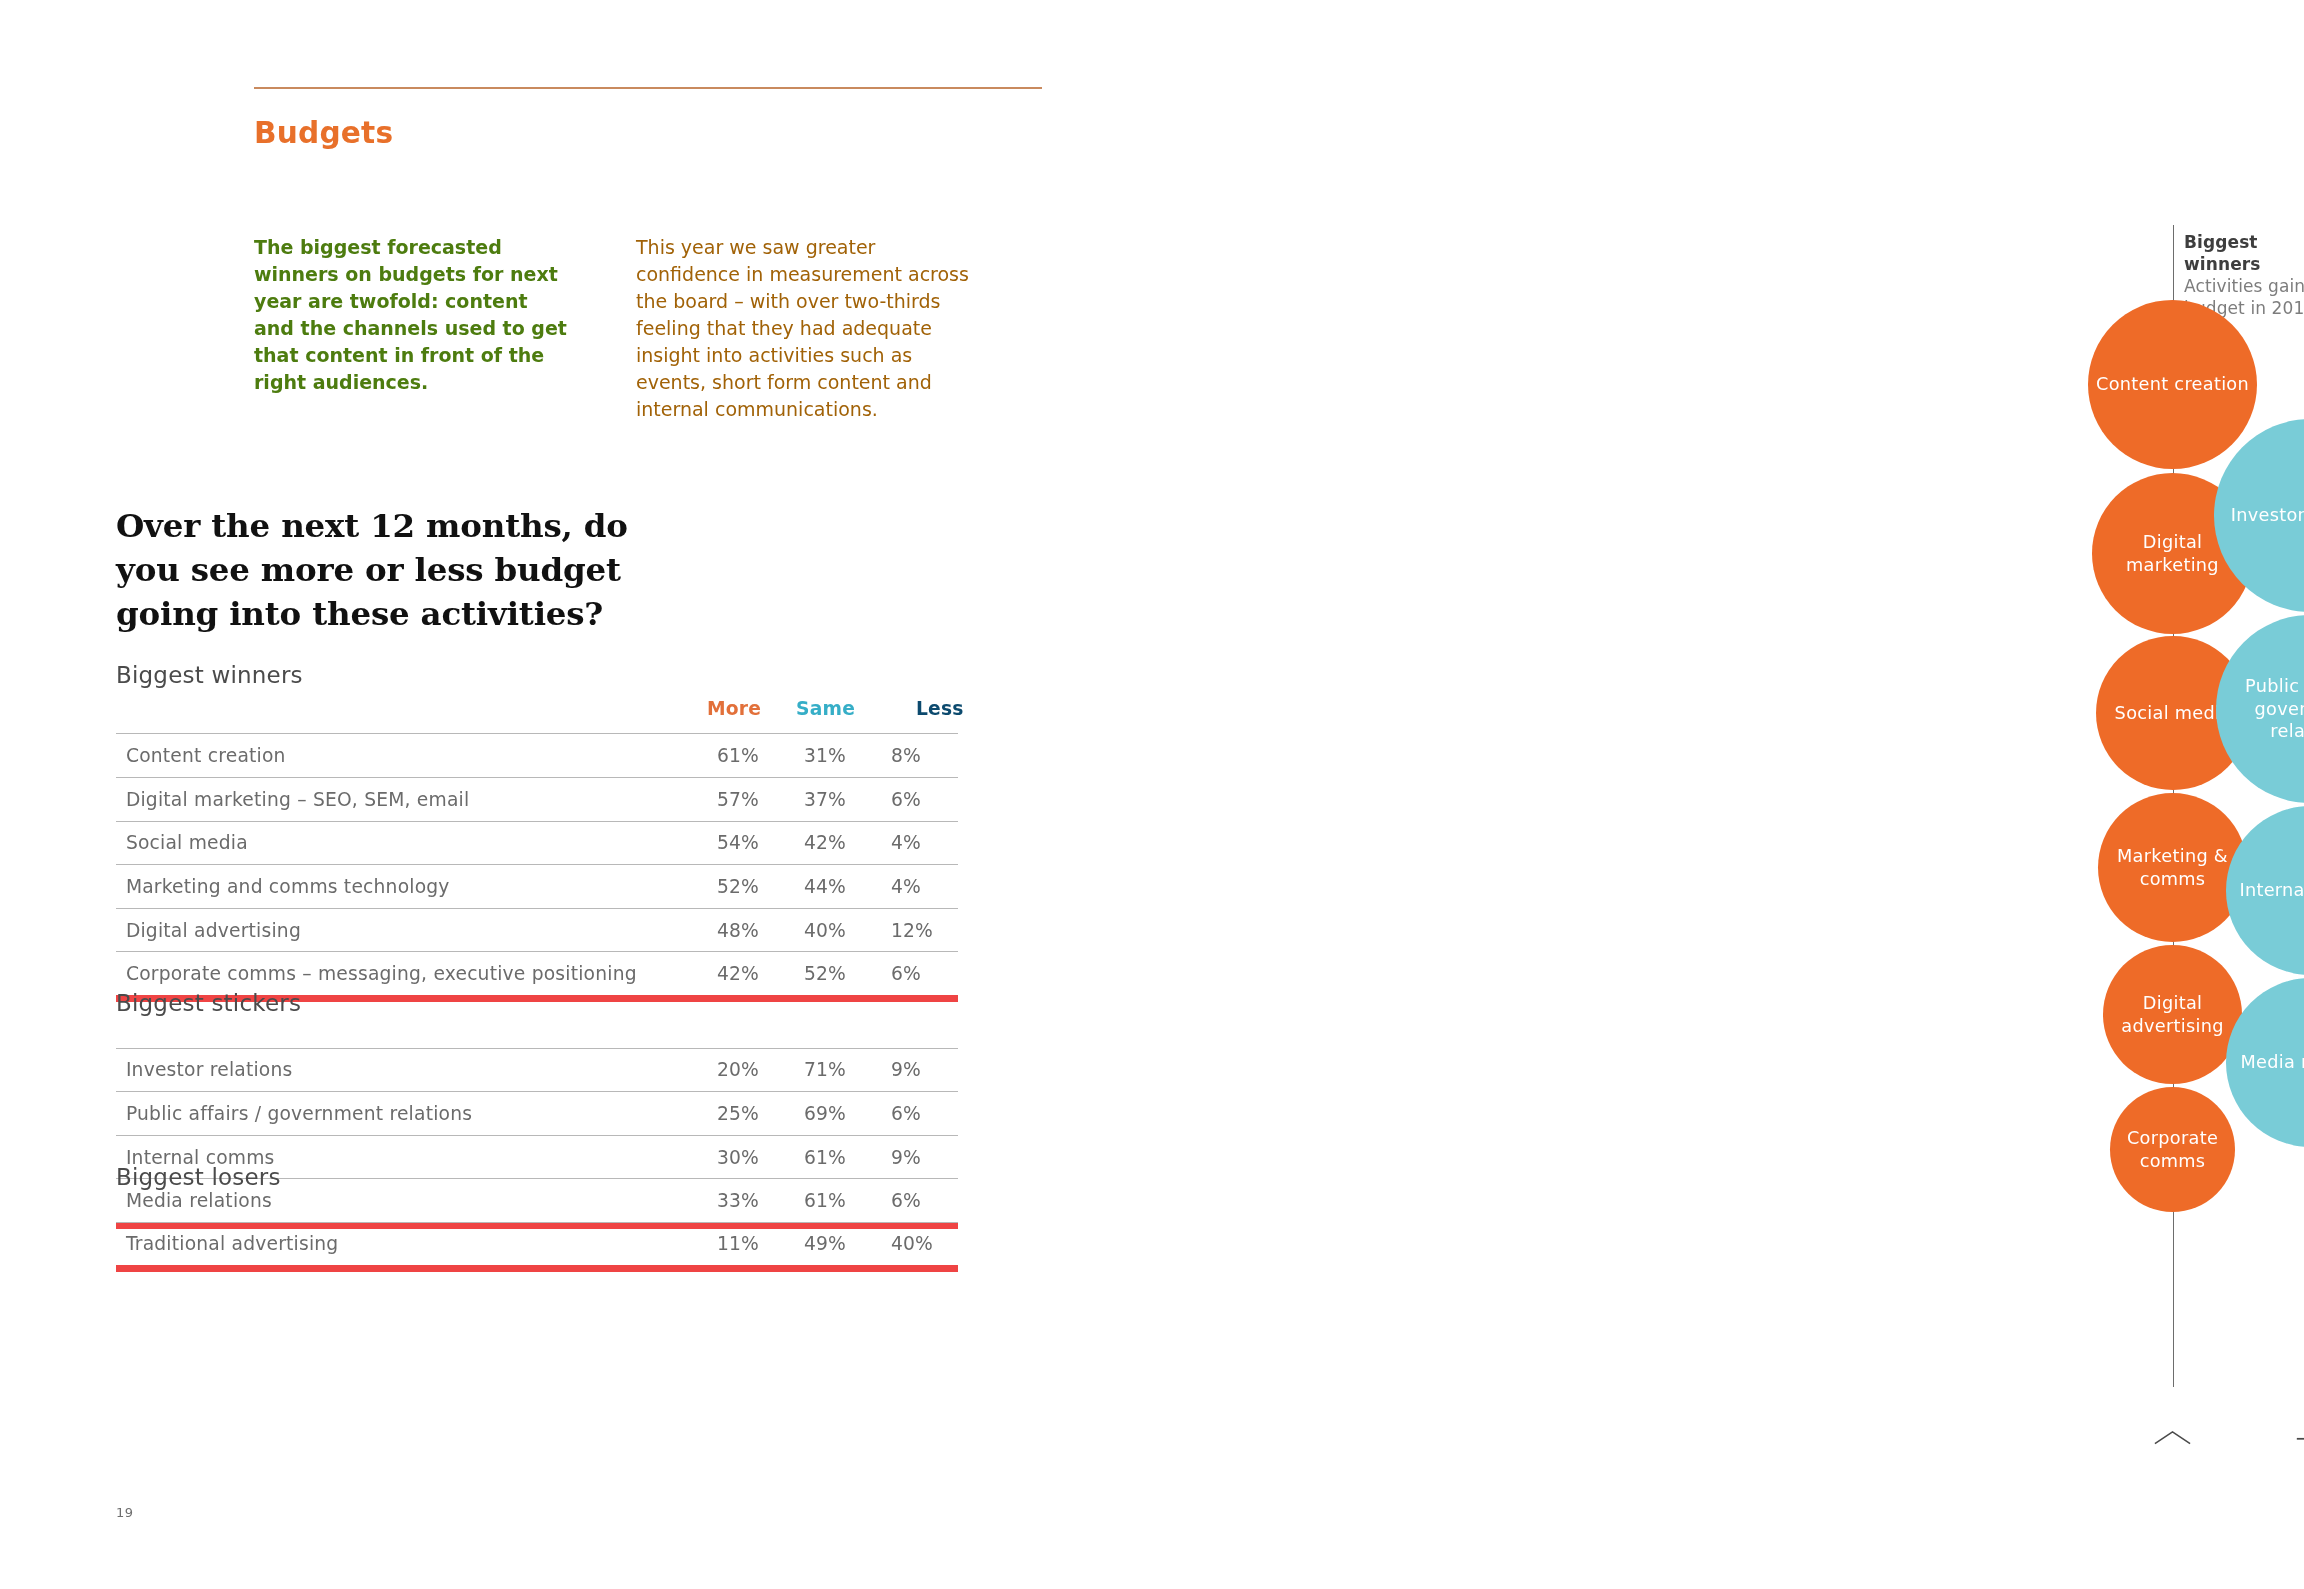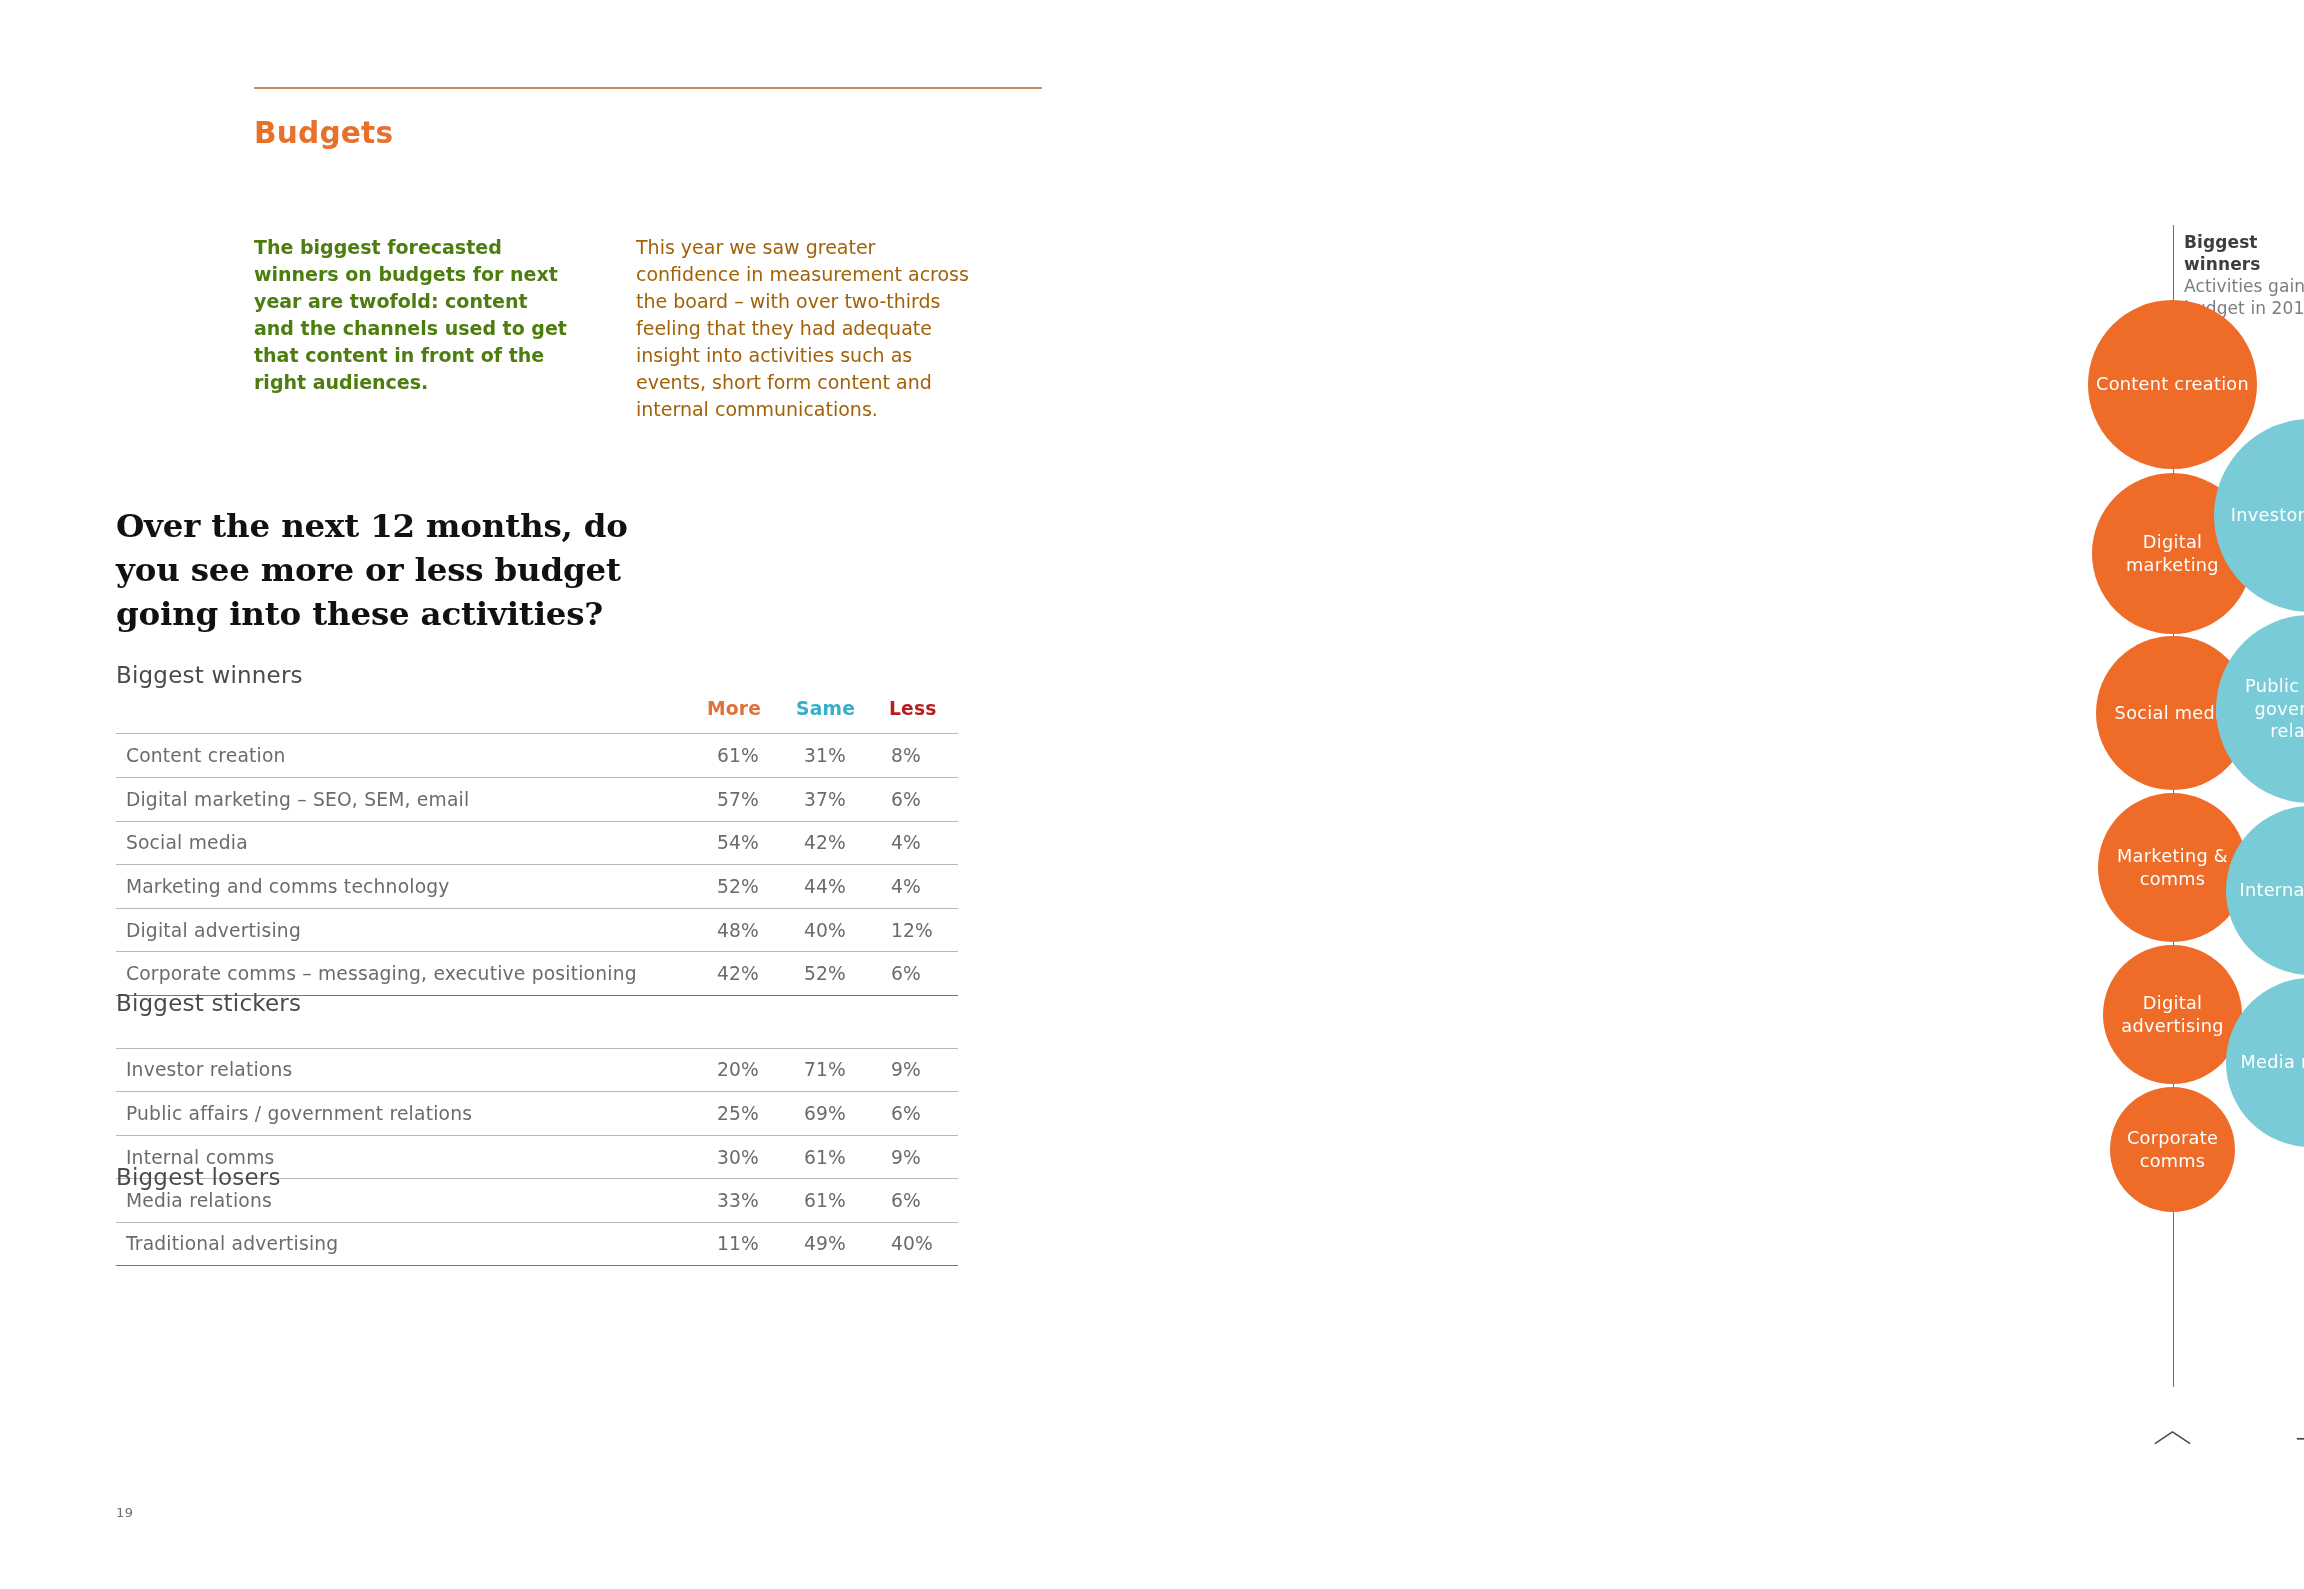--- a/index.html
+++ b/index.html
@@ -102,37 +102,37 @@
   }
   .tbl-headrow .col {
     position: absolute;
     top: 0;
     font-size: 18.7px;
     font-weight: bold;
     letter-spacing: 0.2px;
   }
   .col-more { left: 591px; color: #e2703a; }
   .col-same { left: 680px; color: #36aec7; }
-  .col-less { left: 773px; color: #b91c1c; }
+  .col-less { left: 800px; color: #0c4a6e; }
 
   table.data {
     border-collapse: collapse;
     width: 831px;
     table-layout: fixed;
   }
   table.data td {
     border-top: 1px solid #b8b8b8;
     padding: 10.8px 0 10.8px 0;
     font-size: 18.7px;
     color: #6b6b6b;
     font-weight: normal;
     letter-spacing: 0.2px;
     vertical-align: middle;
   }
-  table.data tr:last-child td { border-bottom: 1px solid #ef4444; }
+  table.data tr:last-child td { border-bottom: 7px solid #ef4444; }
   table.data td.lbl { width: 591px; padding-left: 9.9px; }
   table.data td.num { width: 87px; }
   table.data td.num3 { width: 67px; }
 
   
   .diagram { position: absolute; left: 0; top: 0; width: 1152px; height: 1590px; }
 
   .col-track {
     position: absolute;
     top: 225px;

